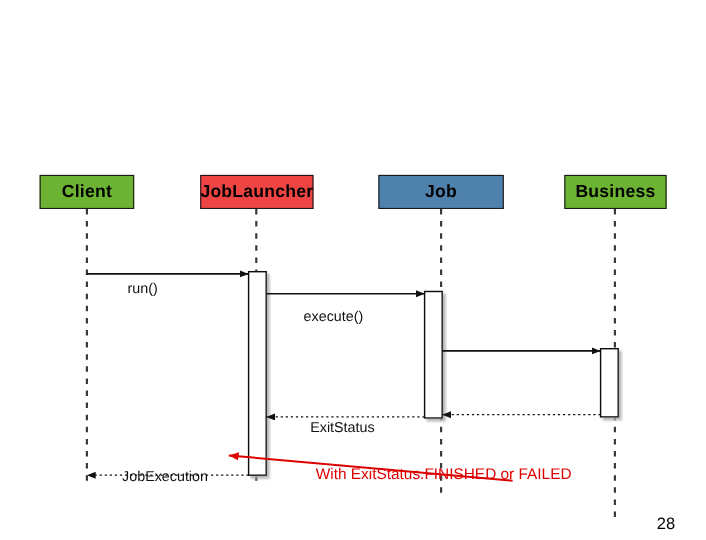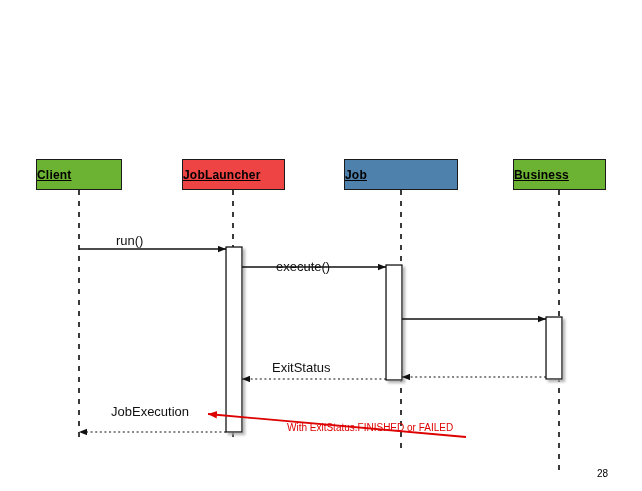--- a/index.html
+++ b/index.html
@@ -21,44 +21,44 @@
     position: absolute;
     left: 0;
     top: 0;
   }
   .lifeline-box {
     position: absolute;
     box-sizing: border-box;
     border: 1.5px solid #1a1a1a;
     display: flex;
     align-items: center;
-    justify-content: flex-start;
+    justify-content: center;
     font-weight: bold;
-    font-size: 12px;
+    font-size: 16px;
     color: #000000;
     letter-spacing: 0.2px;
     font-family: "Liberation Sans", sans-serif;
-    text-decoration: underline;
   }
   .msg-label {
     position: absolute;
     font-size: 13px;
     color: #111111;
     white-space: nowrap;
     font-family: "Liberation Sans", sans-serif;
+    margin-top: 21px;
   }
   .note-label {
     position: absolute;
-    font-size: 10px;
+    font-size: 14px;
     white-space: nowrap;
     font-family: "Liberation Sans", sans-serif;
   }
   .page-number {
     position: absolute;
-    font-size: 10px;
+    font-size: 15px;
     color: #000000;
     font-family: "Liberation Sans", sans-serif;
   }
 </style>
 </head>
 <body>
 
 <div id="canvas">
 
   <svg id="diagram-svg" width="642" height="491">
@@ -112,20 +112,20 @@
   </div>
   <div class="lifeline-box" style="left:344px; top:159px; width:114px; height:31px; background:#4E81AB;">
     <span>Job</span>
   </div>
   <div class="lifeline-box" style="left:513px; top:159px; width:93px; height:31px; background:#6CB333;">
     <span>Business</span>
   </div>
 
   <div class="msg-label" style="left:116px; top:233px;">run()</div>
   <div class="msg-label" style="left:276px; top:259px;">execute()</div>
-  <div class="msg-label" style="left:272px; top:360px;">ExitStatus</div>
+  <div class="msg-label" style="left:282px; top:360px;">ExitStatus</div>
   <div class="msg-label" style="left:111px; top:404px;">JobExecution</div>
 
   <div class="note-label" style="left:287px; top:422px; color:#DD0000;">With ExitStatus.FINISHED or FAILED</div>
 
   <div class="page-number" style="left:597px; top:468px;">28</div>
 
 </div>
 
 </body></html>

